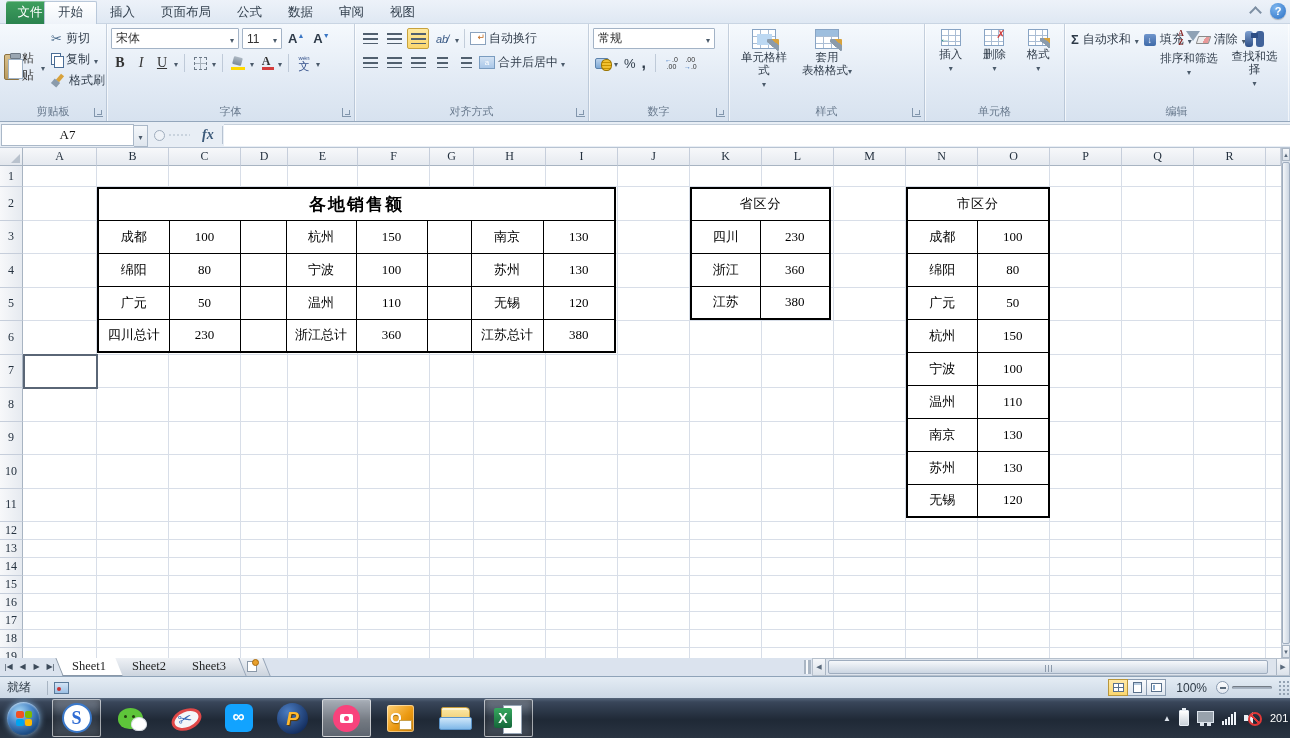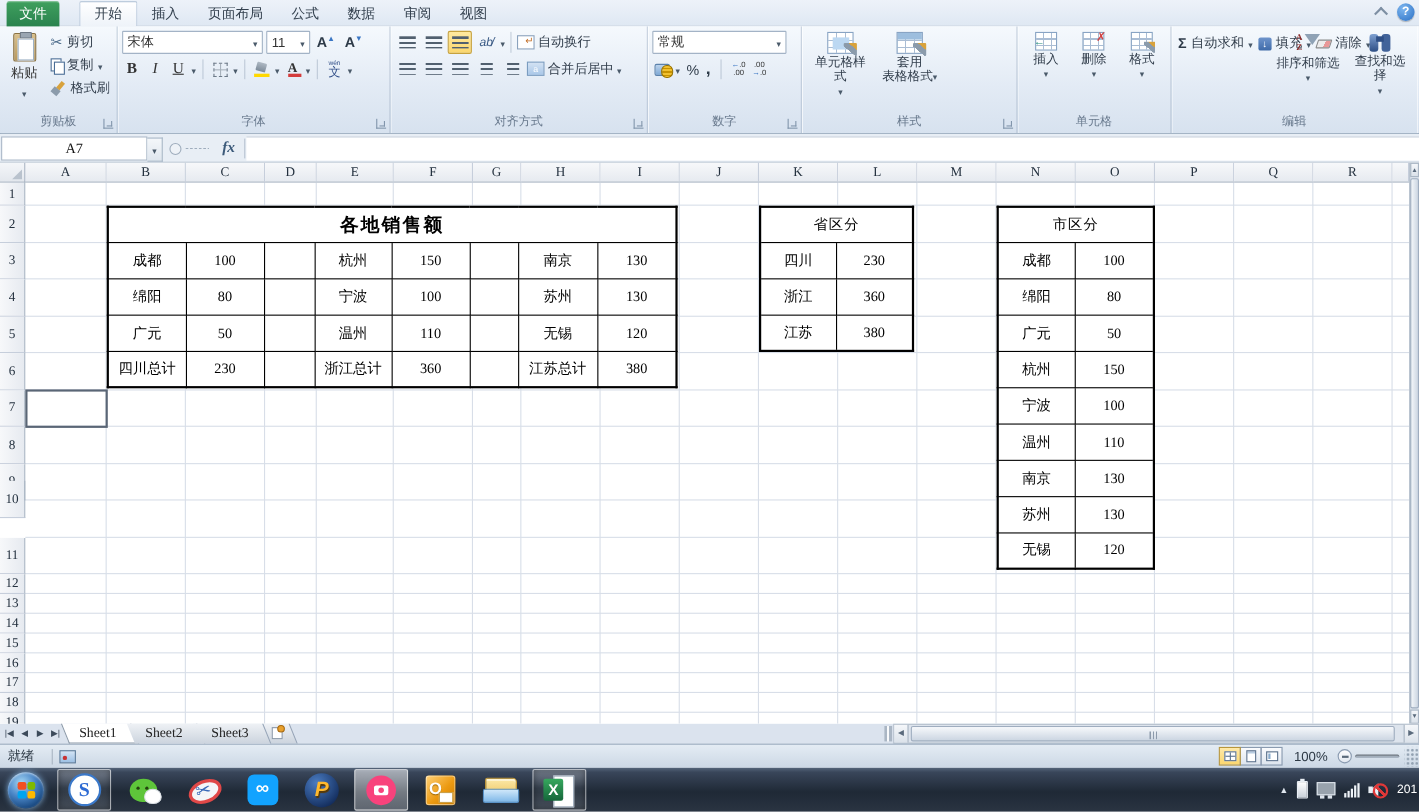--- a/index.html
+++ b/index.html
@@ -3,42 +3,42 @@
 <meta charset="utf-8">
 <style>
 *{margin:0;padding:0;box-sizing:border-box}
 html,body{width:1290px;height:738px;overflow:hidden}
 body{position:relative;font-family:"Liberation Sans","DejaVu Sans",sans-serif;font-size:12px;color:#333;background:#fff}
 .band{position:absolute;left:0;right:0}
 
 
 .tabbar{top:0;height:24px;background:linear-gradient(#edf2f9,#dfe8f3);border-bottom:1px solid #c9d5e3}
 .file-tab{position:absolute;left:6px;top:1px;width:48px;height:37px;background:linear-gradient(#3fa05e,#1e7145);color:#fff;text-align:center;line-height:22px;border-radius:3px 3px 0 0;font-size:12.5px;box-shadow:inset 0 1px 0 rgba(255,255,255,.35)}
-.rtabs{position:absolute;left:72px;top:1px;height:23px;display:flex}
+.rtabs{position:absolute;left:44px;top:1px;height:23px;display:flex}
 .rtab{padding:0 13px;line-height:22px;font-size:12.5px;color:#33404e}
 .rtab.active{background:linear-gradient(#ffffff,#eef3f9);border:1px solid #b9c8da;border-bottom:none;border-radius:2px 2px 0 0;line-height:21px}
 .tabbar-right{position:absolute;right:4px;top:3px;display:flex;align-items:center;gap:8px}
 .min-ribbon{width:14px;height:10px;position:relative}
 .min-ribbon::after{content:"";position:absolute;left:3px;top:2px;width:7px;height:7px;border-left:2px solid #7d8fa3;border-top:2px solid #7d8fa3;transform:rotate(45deg)}
 .help-btn{width:16px;height:16px;border-radius:50%;background:radial-gradient(circle at 35% 30%,#7db6ef,#2a6fc4);color:#fff;font-weight:bold;font-size:11px;text-align:center;line-height:16px;box-shadow:0 1px 1px rgba(0,0,0,.25)}
 
 
 .ribbon{top:24px;height:98px;background:linear-gradient(#f5f9fd,#e3ebf5 55%,#d7e2ef);border-bottom:1px solid #94a7bc;display:flex}
 .rgroup{height:100%;display:flex;flex-direction:column;border-right:1px solid rgba(158,174,194,.55);box-shadow:1px 0 0 rgba(255,255,255,.65);position:relative;flex:0 0 auto}
 .gbody{flex:1;padding:4px 4px 0;position:relative}
 .glabel{height:18px;text-align:center;font-size:11px;color:#68798d;line-height:16px;position:relative}
 .launcher{position:absolute;right:3px;bottom:4px;width:9px;height:9px;border-left:1px solid #8296ac;border-bottom:1px solid #8296ac}
 .launcher::after{content:"";position:absolute;right:1px;bottom:1px;width:4px;height:4px;border-right:1px solid #8296ac;border-bottom:1px solid #8296ac}
 .dd::after{content:"▾";font-size:8px;color:#4a5a6a;line-height:1}
 .sbtn{display:flex;align-items:center;gap:4px;height:21px;padding:0 2px;white-space:nowrap;color:#323e4c}
 .vsep{width:1px;background:rgba(150,165,185,.5);margin:1px 3px;align-self:stretch}
 
 
 .clip{display:flex;gap:4px}
-.paste{width:42px;display:flex;flex-direction:column;align-items:center;gap:2px;padding-top:2px}
+.paste{width:42px;display:flex;flex-direction:row;align-items:center;gap:2px;padding-top:2px}
 .ico-clipboard{width:21px;height:26px;background:linear-gradient(#d9c08c,#b99a5e);border:1px solid #8a7140;border-radius:2px;position:relative}
 .ico-clipboard::before{content:"";position:absolute;left:5px;top:-2px;width:9px;height:4px;background:#9aa6b2;border:1px solid #6d7884;border-radius:1px}
 .ico-clipboard::after{content:"";position:absolute;left:3px;top:4px;width:13px;height:18px;background:#fff;border:1px solid #9fb2c6}
 
 .ico-cut::before{content:"✂";font-size:13px;color:#4a6a8a}
 .ico-copy{width:11px;height:13px;position:relative}
 .ico-copy::before{content:"";position:absolute;left:0;top:0;width:8px;height:10px;background:#fff;border:1px solid #4a6d96}
 .ico-copy::after{content:"";position:absolute;left:3px;top:3px;width:8px;height:10px;background:#fff;border:1px solid #4a6d96}
 .ico-brush{width:14px;height:14px;position:relative}
 .ico-brush::before{content:"";position:absolute;left:7px;top:0;width:4px;height:8px;background:#d8a23c;transform:rotate(40deg)}
@@ -672,21 +672,21 @@
     <div class="rowhead" style="top: 139.5px; height: 33.5px;">5</div>
     <div class="gl-h" style="top: 172px;"></div>
     <div class="rowhead" style="top: 173px; height: 33.5px;">6</div>
     <div class="gl-h" style="top: 206px;"></div>
     <div class="rowhead" style="top: 206.5px; height: 33.5px;">7</div>
     <div class="gl-h" style="top: 239px;"></div>
     <div class="rowhead" style="top: 240px; height: 33.5px;">8</div>
     <div class="gl-h" style="top: 273px;"></div>
     <div class="rowhead" style="top: 273.5px; height: 33.5px;">9</div>
     <div class="gl-h" style="top: 306px;"></div>
-    <div class="rowhead" style="top: 289px; height: 33.5px;">10</div>
+    <div class="rowhead" style="top: 307px; height: 33.5px;">10</div>
     <div class="gl-h" style="top: 340px;"></div>
     <div class="rowhead" style="top: 340.5px; height: 33.5px;">11</div>
     <div class="gl-h" style="top: 373px;"></div>
     <div class="rowhead" style="top: 374px; height: 18px;">12</div>
     <div class="gl-h" style="top: 391px;"></div>
     <div class="rowhead" style="top: 392px; height: 18px;">13</div>
     <div class="gl-h" style="top: 409px;"></div>
     <div class="rowhead" style="top: 410px; height: 18px;">14</div>
     <div class="gl-h" style="top: 427px;"></div>
     <div class="rowhead" style="top: 428px; height: 18px;">15</div>

